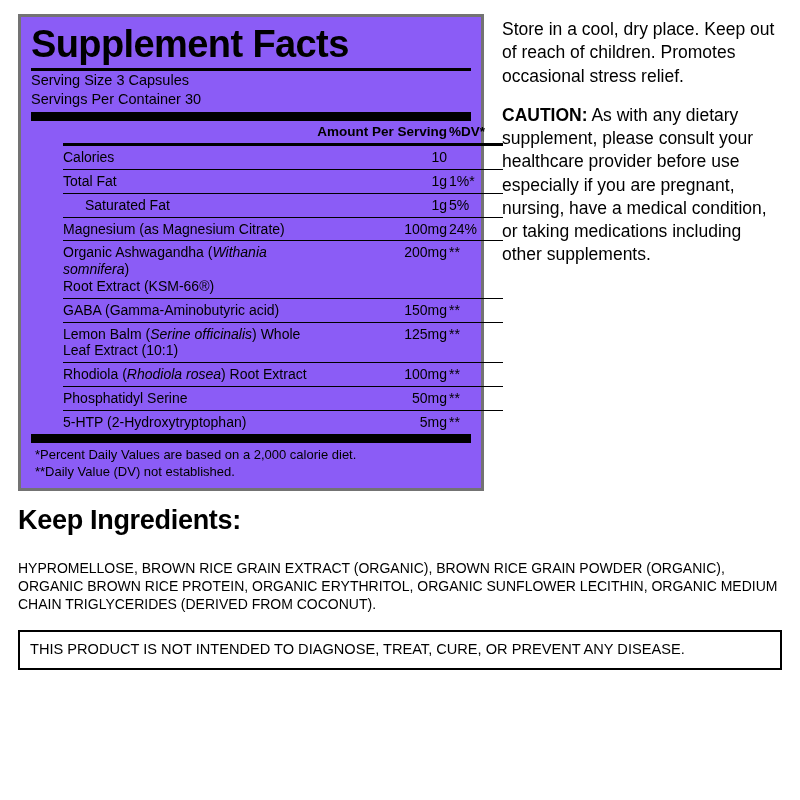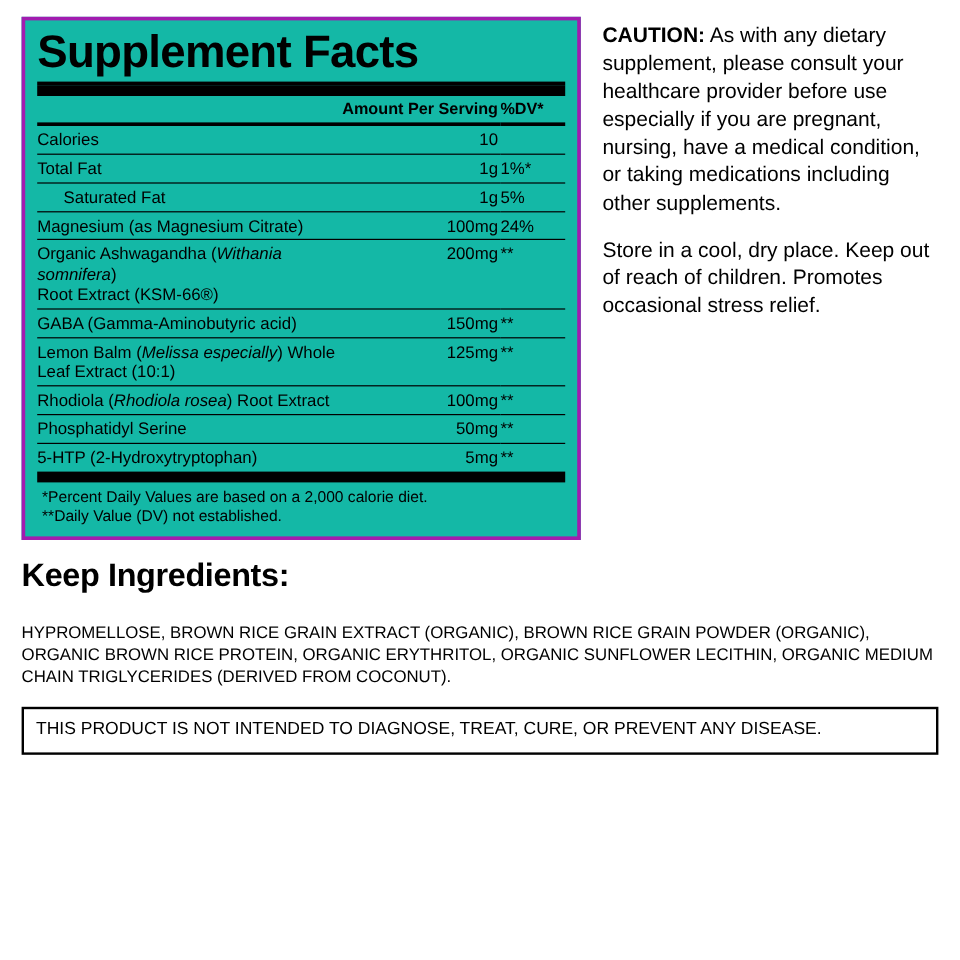--- a/index.html
+++ b/index.html
@@ -19,23 +19,23 @@
   
   .top {
     display: flex;
     padding: 14px 18px 0 18px;
     gap: 18px;
   }
 
   
   .panel {
     width: 466px;
-    border: 3px solid #a21caf;
+    border: 3px solid #737373;
     padding: 6px 10px 6px 10px;
-    background: #14b8a6;
+    background: #8b5cf6;
   }
   .sf-title {
     font-size: 38px;
     font-weight: bold;
     letter-spacing: -0.6px;
     line-height: 1;
     margin: 2px 0 5px 0;
   }
   .rule-med  { border-top: 3px solid #000; }
   .rule-thick{ border-top: 9px solid #000; }
@@ -43,20 +43,21 @@
   .serving {
     font-size: 14.5px;
     line-height: 1.28;
     padding-bottom: 4px;
   }
 
   table.sf {
     width: 100%;
     border-collapse: collapse;
     font-size: 14px;
+    margin-left: 32px;
   }
   table.sf td {
     padding: 3px 0 3px 0;
     vertical-align: top;
     line-height: 1.2;
   }
   .col-amt { width: 86px; text-align: right; white-space: nowrap; padding-right: 2px !important;}
   .col-dv  { width: 54px; text-align: left; white-space: nowrap; }
   .hdr td { font-weight: bold; font-size: 13.5px; padding-bottom: 2px; }
   tr.line td { border-top: 1px solid #000; }
@@ -107,20 +108,24 @@
 </head>
 <body>
 
 <div id="page">
 
   <div class="top">
 
     <div class="panel">
       <div class="sf-title">Supplement Facts</div>
       <div class="rule-med"></div>
+      <div class="serving">
+        <div>Serving Size 3 Capsules</div>
+        <div>Servings Per Container 30</div>
+      </div>
       <div class="rule-thick"></div>
 
       <table class="sf">
         <tbody id="sf-body">
             <tr class="hdr">
               <td></td>
               <td class="col-amt">Amount Per Serving</td>
               <td class="col-dv">%DV*</td>
             </tr>
             <tr class="line-med">
@@ -147,21 +152,21 @@
               <td>Organic Ashwagandha (<span class="ital">Withania somnifera</span>)<br>Root Extract (KSM-66®)</td>
               <td class="col-amt">200mg</td>
               <td class="col-dv">**</td>
             </tr>
             <tr class="line">
               <td>GABA (Gamma-Aminobutyric acid)</td>
               <td class="col-amt">150mg</td>
               <td class="col-dv">**</td>
             </tr>
             <tr class="line">
-              <td>Lemon Balm (<span class="ital">Melissa especially</span>) Whole Leaf Extract (10:1)</td>
+              <td>Lemon Balm (<span class="ital">Serine officinalis</span>) Whole Leaf Extract (10:1)</td>
               <td class="col-amt">125mg</td>
               <td class="col-dv">**</td>
             </tr>
             <tr class="line">
               <td>Rhodiola (<span class="ital">Rhodiola rosea</span>) Root Extract</td>
               <td class="col-amt">100mg</td>
               <td class="col-dv">**</td>
             </tr>
             <tr class="line">
               <td>Phosphatidyl Serine</td>
@@ -177,22 +182,22 @@
       </table>
 
       <div class="rule-thick"></div>
       <div class="footnotes">
         <div>*Percent Daily Values are based on a 2,000 calorie diet.</div>
         <div>**Daily Value (DV) not established.</div>
       </div>
     </div>
 
     <div class="side">
+      <p>Store in a cool, dry place. Keep out of reach of children. Promotes occasional stress relief.</p>
       <p><span class="caution-label">CAUTION:</span><span> As with any dietary supplement, please consult your healthcare provider before use especially if you are pregnant, nursing, have a medical condition, or taking medications including other supplements.</span></p>
-      <p>Store in a cool, dry place. Keep out of reach of children. Promotes occasional stress relief.</p>
     </div>
   </div>
 
   <div class="other-wrap">
     <div class="other-title">Keep Ingredients:</div>
     <div class="other-body">HYPROMELLOSE, BROWN RICE GRAIN EXTRACT (ORGANIC), BROWN RICE GRAIN POWDER (ORGANIC), ORGANIC BROWN RICE PROTEIN, ORGANIC ERYTHRITOL, ORGANIC SUNFLOWER LECITHIN, ORGANIC MEDIUM CHAIN TRIGLYCERIDES (DERIVED FROM COCONUT).</div>
   </div>
 
   <div class="disclaimer">
     <div>THIS PRODUCT IS NOT INTENDED TO DIAGNOSE, TREAT, CURE, OR PREVENT ANY DISEASE.</div>

